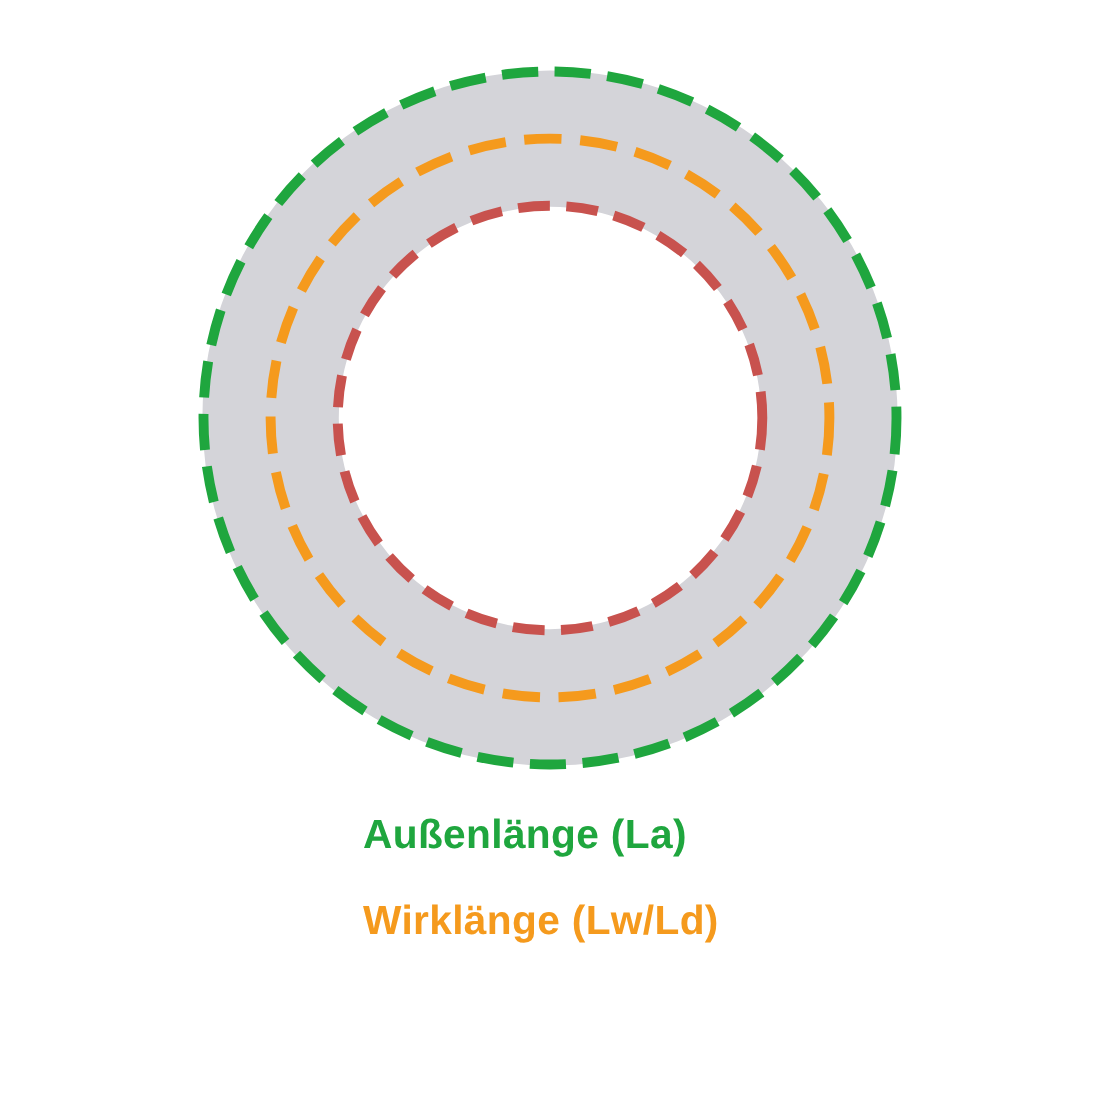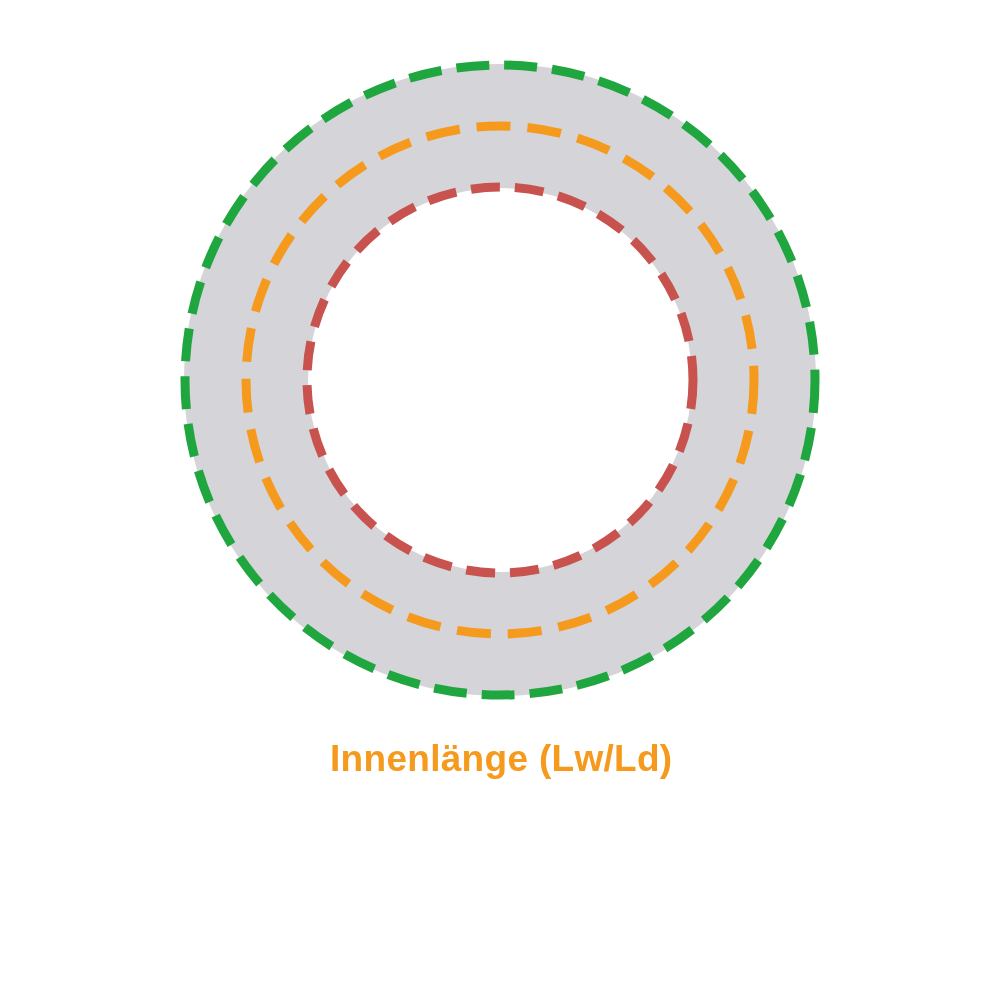--- a/index.html
+++ b/index.html
@@ -47,14 +47,15 @@
 
     <circle cx="500" cy="380" r="315" fill="none" stroke-width="9" stroke-dasharray="33 15" stroke="#1fa63e"></circle>
 
     <circle cx="500" cy="380" r="254" fill="none" stroke-width="9" stroke-dasharray="34 17" stroke="#f59a1d"></circle>
 
     <circle cx="500" cy="380" r="193" fill="none" stroke-width="9" stroke-dasharray="29 15" stroke="#c8524e"></circle>
   </svg>
 </div>
 
 <div class="legend">
-  <div class="legend-item" style="color: rgb(245, 154, 29);">Innenlänge (Lw/Ld)</div>
+  <div class="legend-item" style="color: rgb(31, 166, 62);">Außenlänge (La)</div>
+  <div class="legend-item" style="color: rgb(245, 154, 29);">Wirklänge (Lw/Ld)</div>
 </div>
 
 </body></html>

